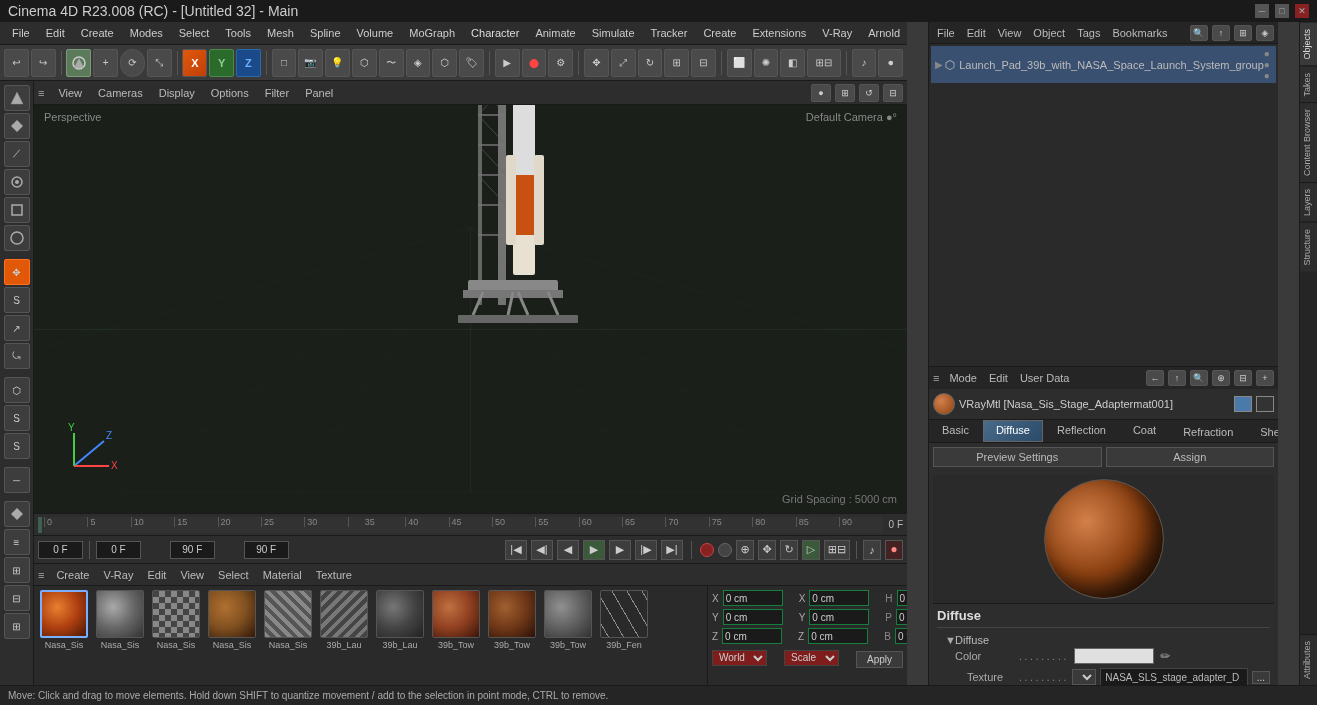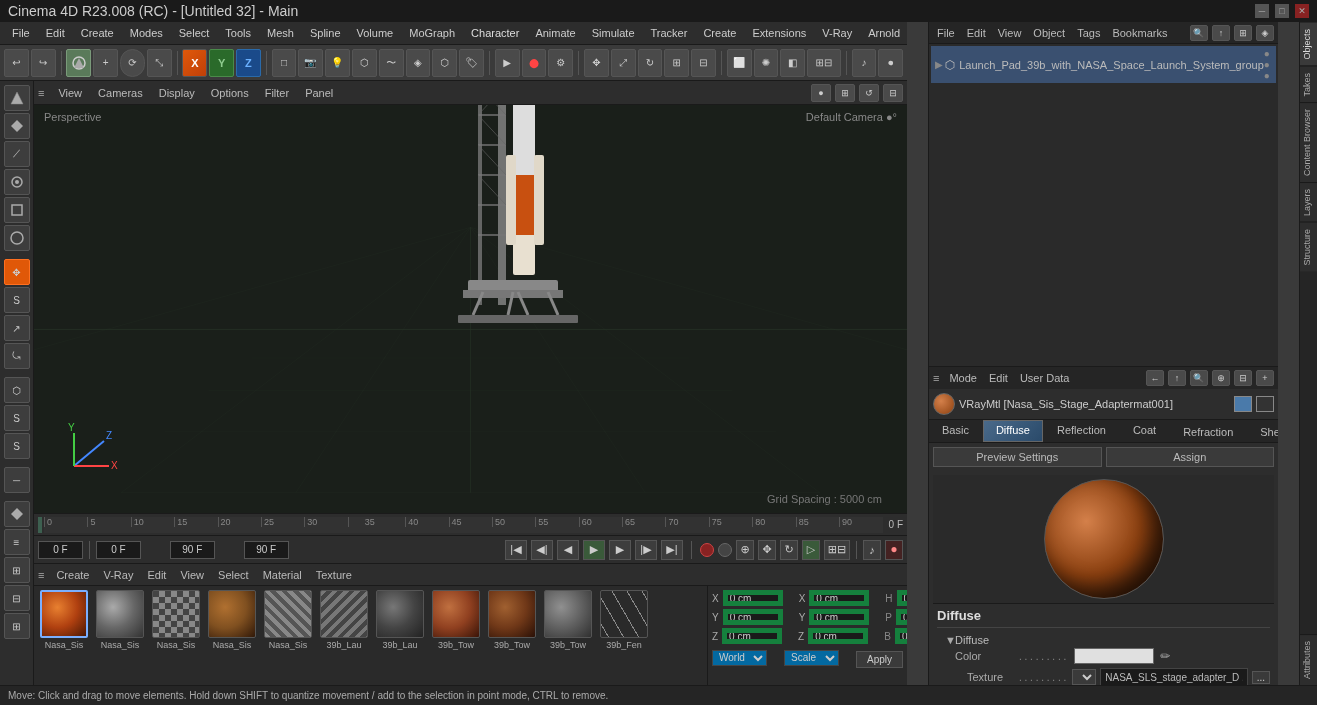--- a/index.html
+++ b/index.html
@@ -147,21 +147,21 @@
       top: 6px; left: 10px;
       color: #888; font-size: 11px;
     }
     #viewport-label-camera {
       position: absolute;
       top: 6px; right: 10px;
       color: #888; font-size: 11px;
     }
     #viewport-grid-spacing {
       position: absolute;
-      bottom: 8px; right: 25px;
+      bottom: 8px; right: 10px;
       color: #777; font-size: 11px;
     }
 
     
     .grid-svg {
       position: absolute;
       top: 0; left: 0;
       width: 100%; height: 100%;
       opacity: 0.3;
     }
@@ -310,40 +310,40 @@
     }
     .coord-row {
       display: flex;
       align-items: center;
       gap: 4px;
       margin-bottom: 3px;
     }
     .coord-label { color: #aaa; font-size: 10px; width: 12px; }
     .coord-field {
       background: #1a1a1a;
-      border: 5px solid #15803d;
+      border: 1px solid #15803d;
       color: #ccc;
       height: 16px;
       width: 60px;
       font-size: 10px;
       padding: 0 2px;
     }
     .coord-extra { color: #888; font-size: 10px; width: 20px; }
     .coord-sep { width: 1px; height: 14px; background: #444; margin: 0 4px; }
     .coord-apply-btn {
       background: #3a3a3a;
       border: 1px solid #555;
       color: #ccc;
       padding: 2px 10px;
       font-size: 10px;
       cursor: pointer;
       margin-top: 4px;
     }
     .coord-dropdown {
-      background: #0369a1;
+      background: #7f1d1d;
       border: 1px solid #444;
       color: #ccc;
       height: 16px;
       font-size: 10px;
       padding: 0 2px;
       width: 55px;
     }
 
     
     #right-panel {

